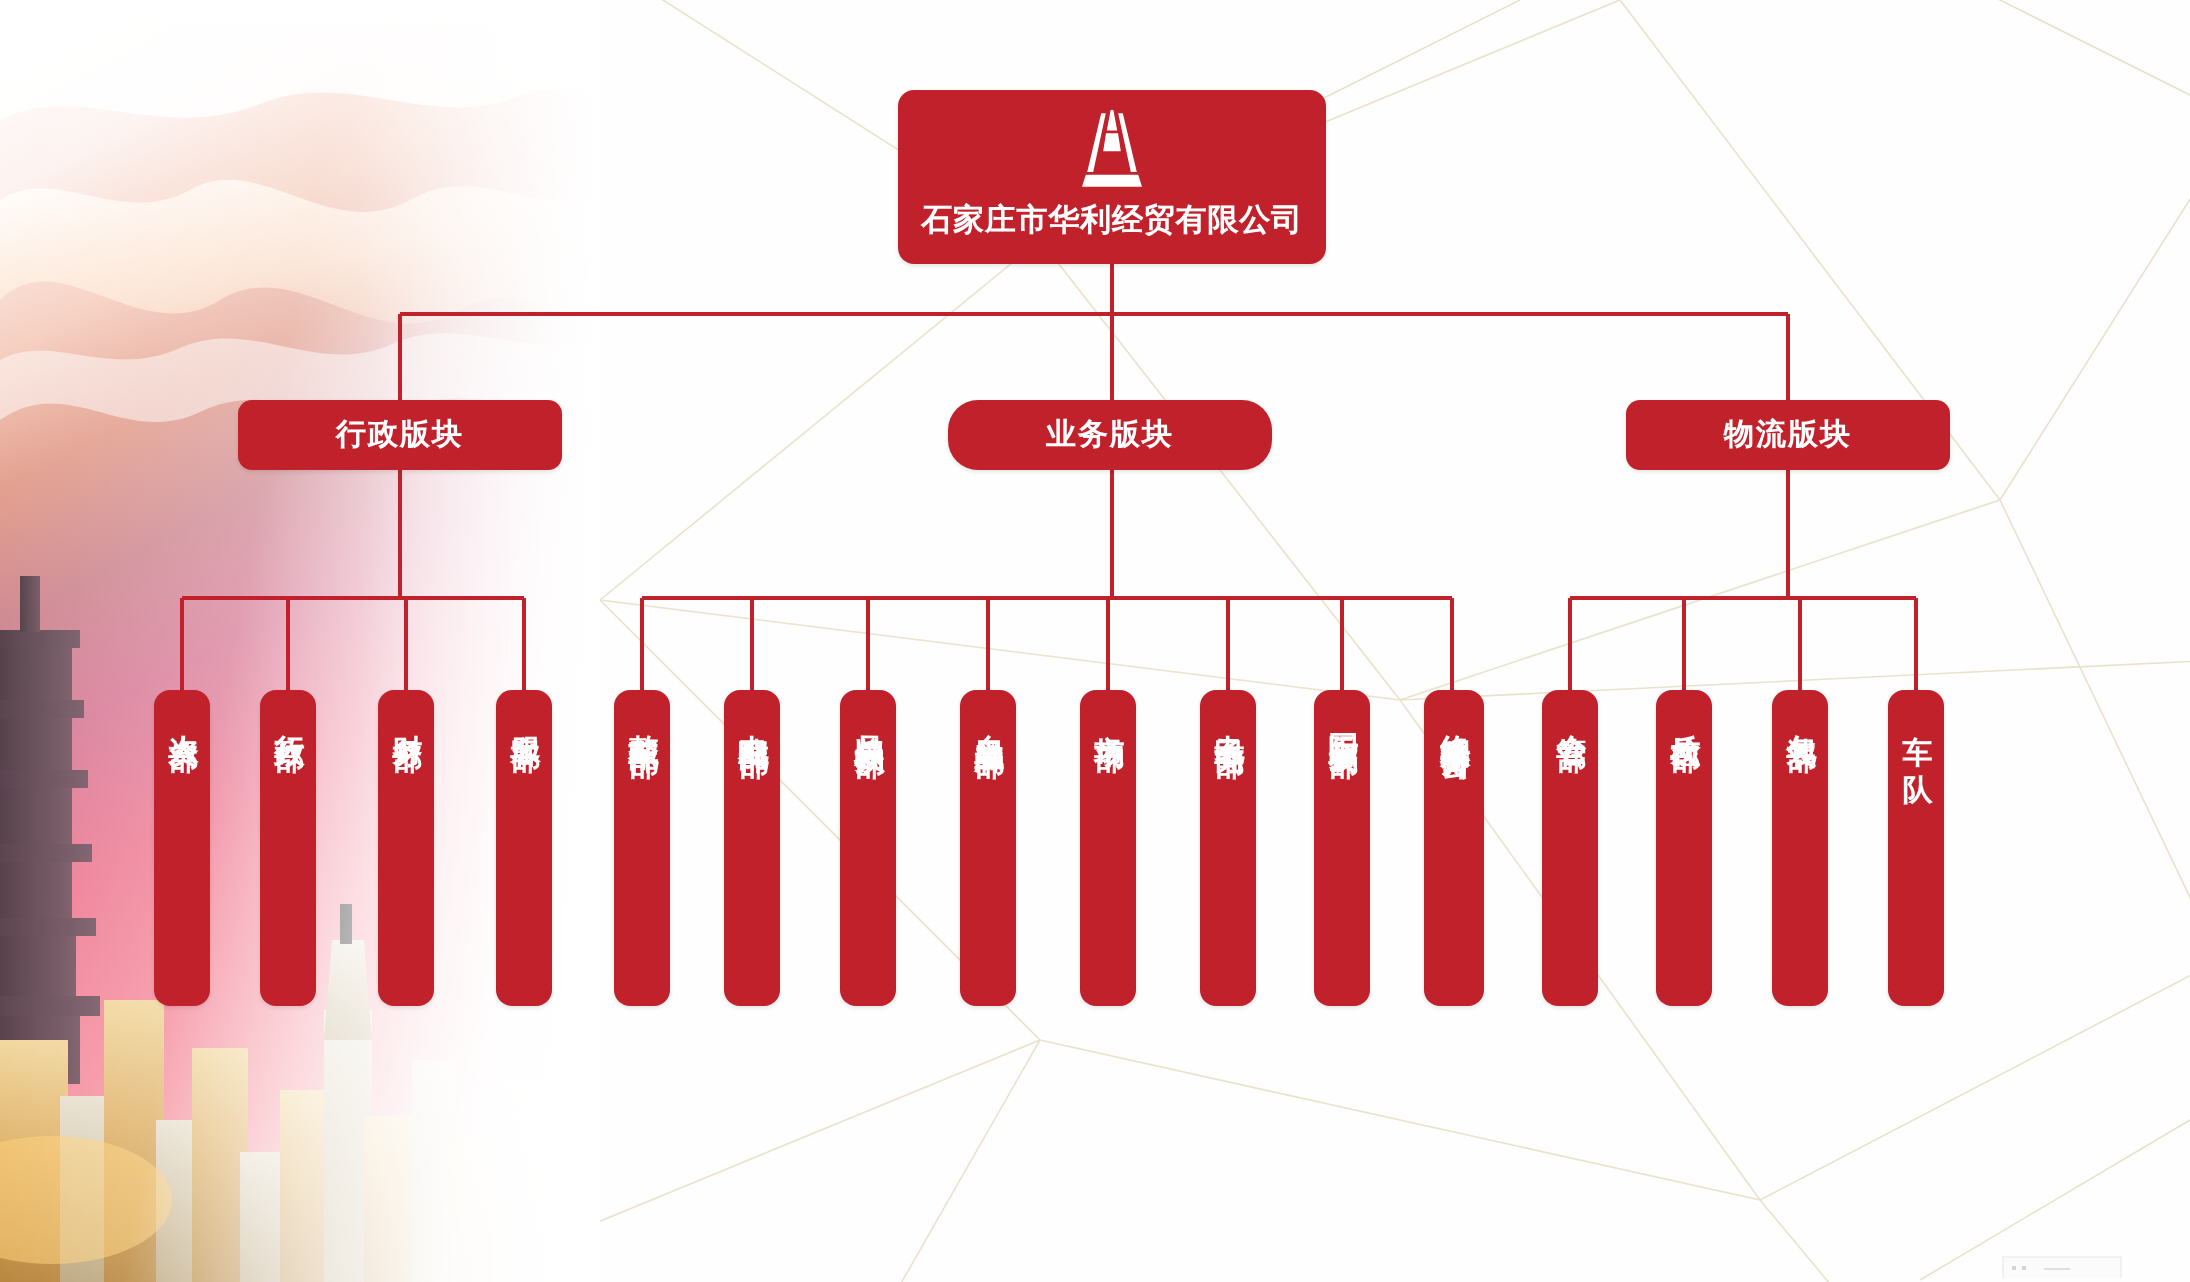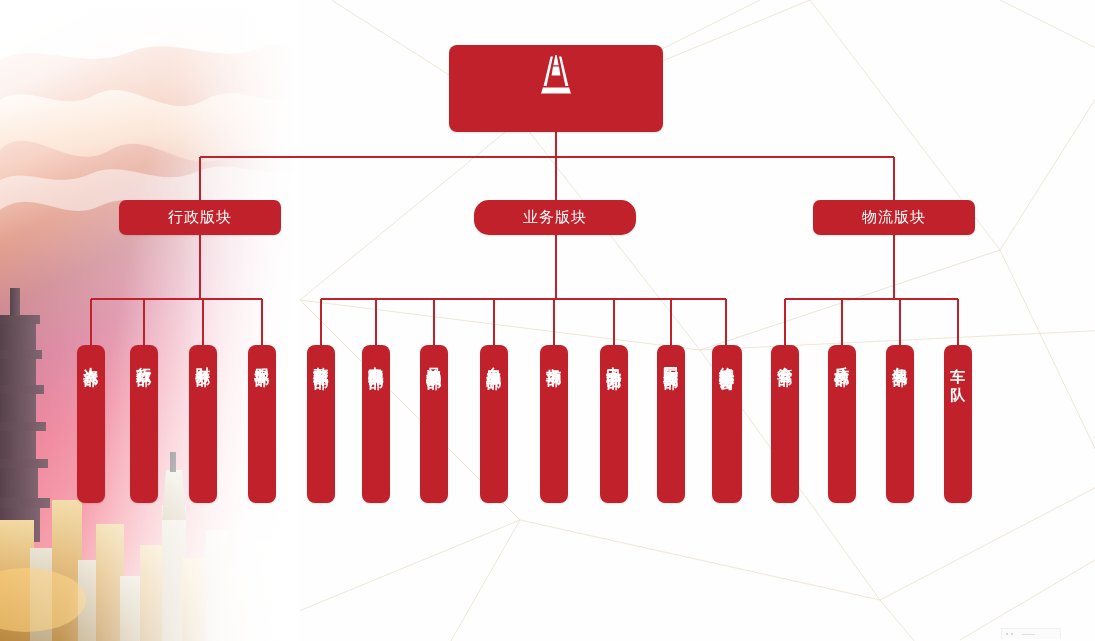--- a/index.html
+++ b/index.html
@@ -42,21 +42,21 @@
   #root-node .logo{margin-top:8px;}
   #root-node .root-label{
     font-size:15.5px;font-weight:700;letter-spacing:.4px;
     margin-top:3px;line-height:1;white-space:nowrap;
   }
 
   
   .division{
     height:35px;border-radius:7px;
     display:flex;align-items:center;justify-content:center;
-    font-size:15px;font-weight:400;letter-spacing:1px;white-space:nowrap;
+    font-size:15px;font-weight:700;letter-spacing:1px;white-space:nowrap;
   }
 
   
   .dept{
     top:345px;width:28px;height:158px;
     border-radius:8px;
     display:flex;align-items:flex-start;justify-content:center;
     padding-top:10px;
   }
   .dept .vtext{
@@ -254,20 +254,21 @@
         <svg width="44" height="42" viewBox="0 0 44 42" aria-hidden="true">
           <g fill="#ffffff">
             <path d="M21.3 2 L22.7 2 L24.6 12.2 L19.4 12.2 Z"></path>
             <path d="M19.0 13.6 L25.0 13.6 L26.4 22.6 L17.6 22.6 Z"></path>
             <path d="M16.6 3.6 L18.9 3.6 L12.6 33.0 L9.6 33.0 Z"></path>
             <path d="M27.4 3.6 L25.1 3.6 L31.4 33.0 L34.4 33.0 Z"></path>
             <path d="M8.9 34.4 L35.1 34.4 L37.0 40.4 L7.0 40.4 Z"></path>
           </g>
         </svg>
       </span>
+      <span class="root-label">石家庄市华利经贸有限公司</span>
     </div>
 
     <div class="node division" style="left:119px;top:200px;width:162px;">
       <span>行政版块</span>
     </div>
     <div class="node division" style="left:474px;top:200px;width:162px;border-radius:15px;">
       <span>业务版块</span>
     </div>
     <div class="node division" style="left:813px;top:200px;width:162px;">
       <span>物流版块</span>

